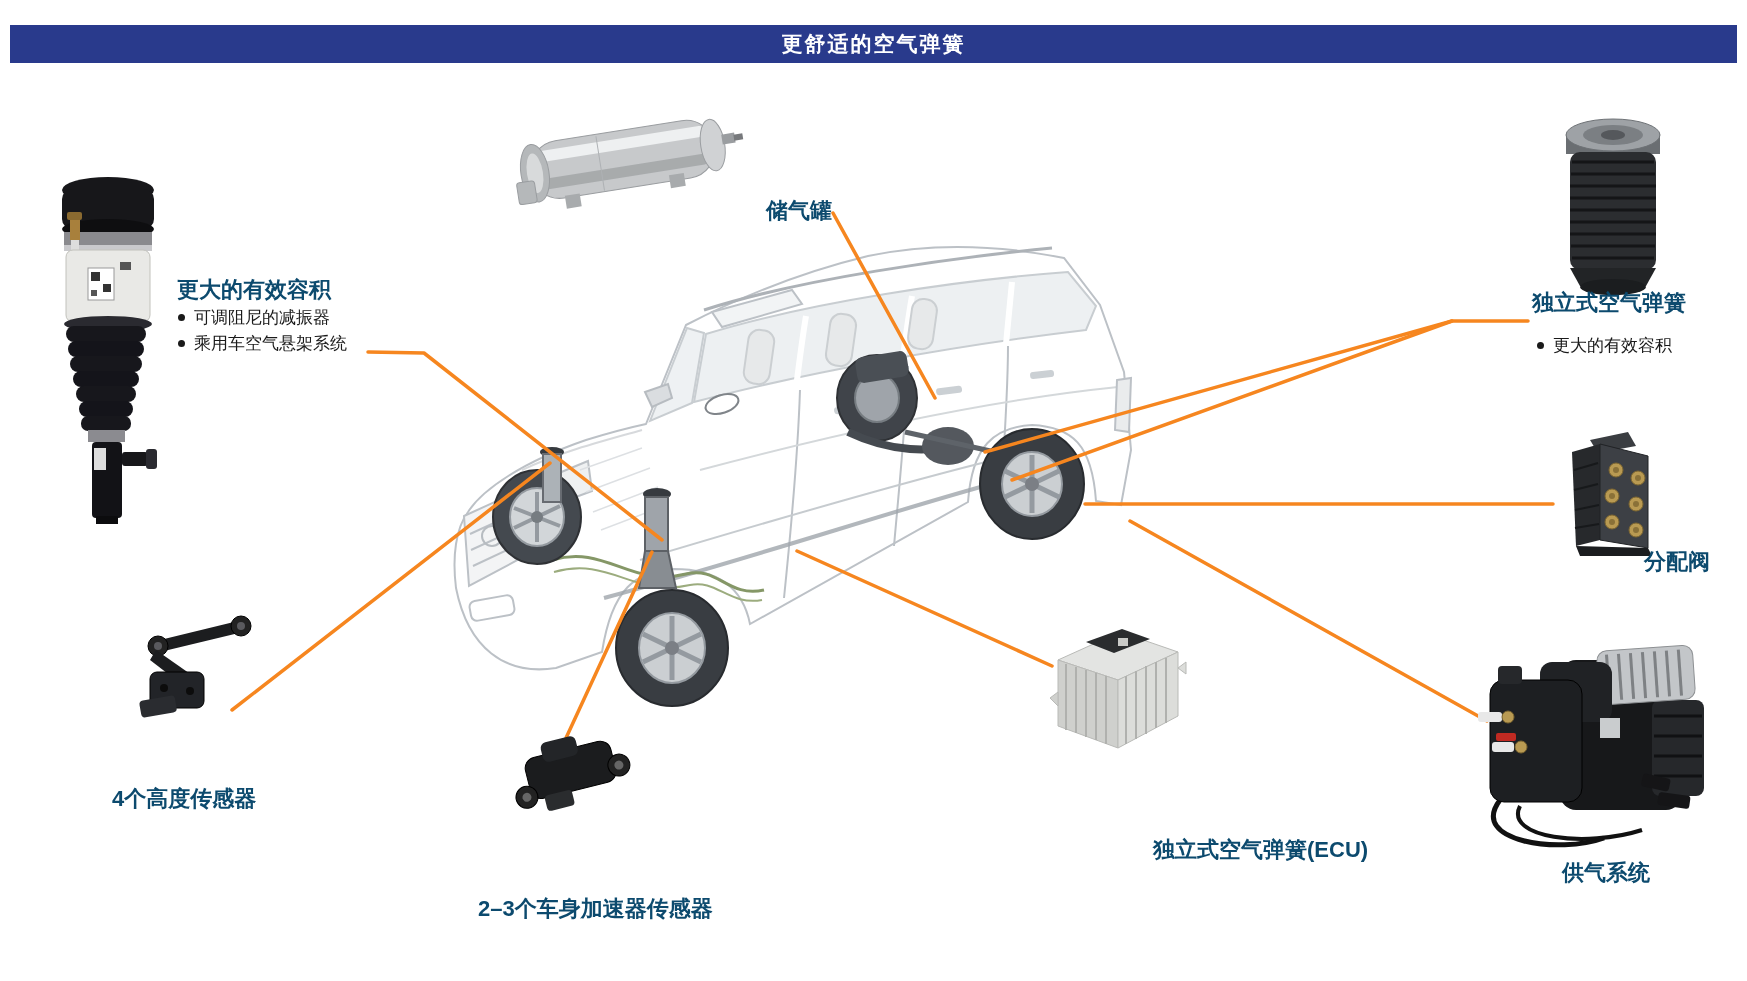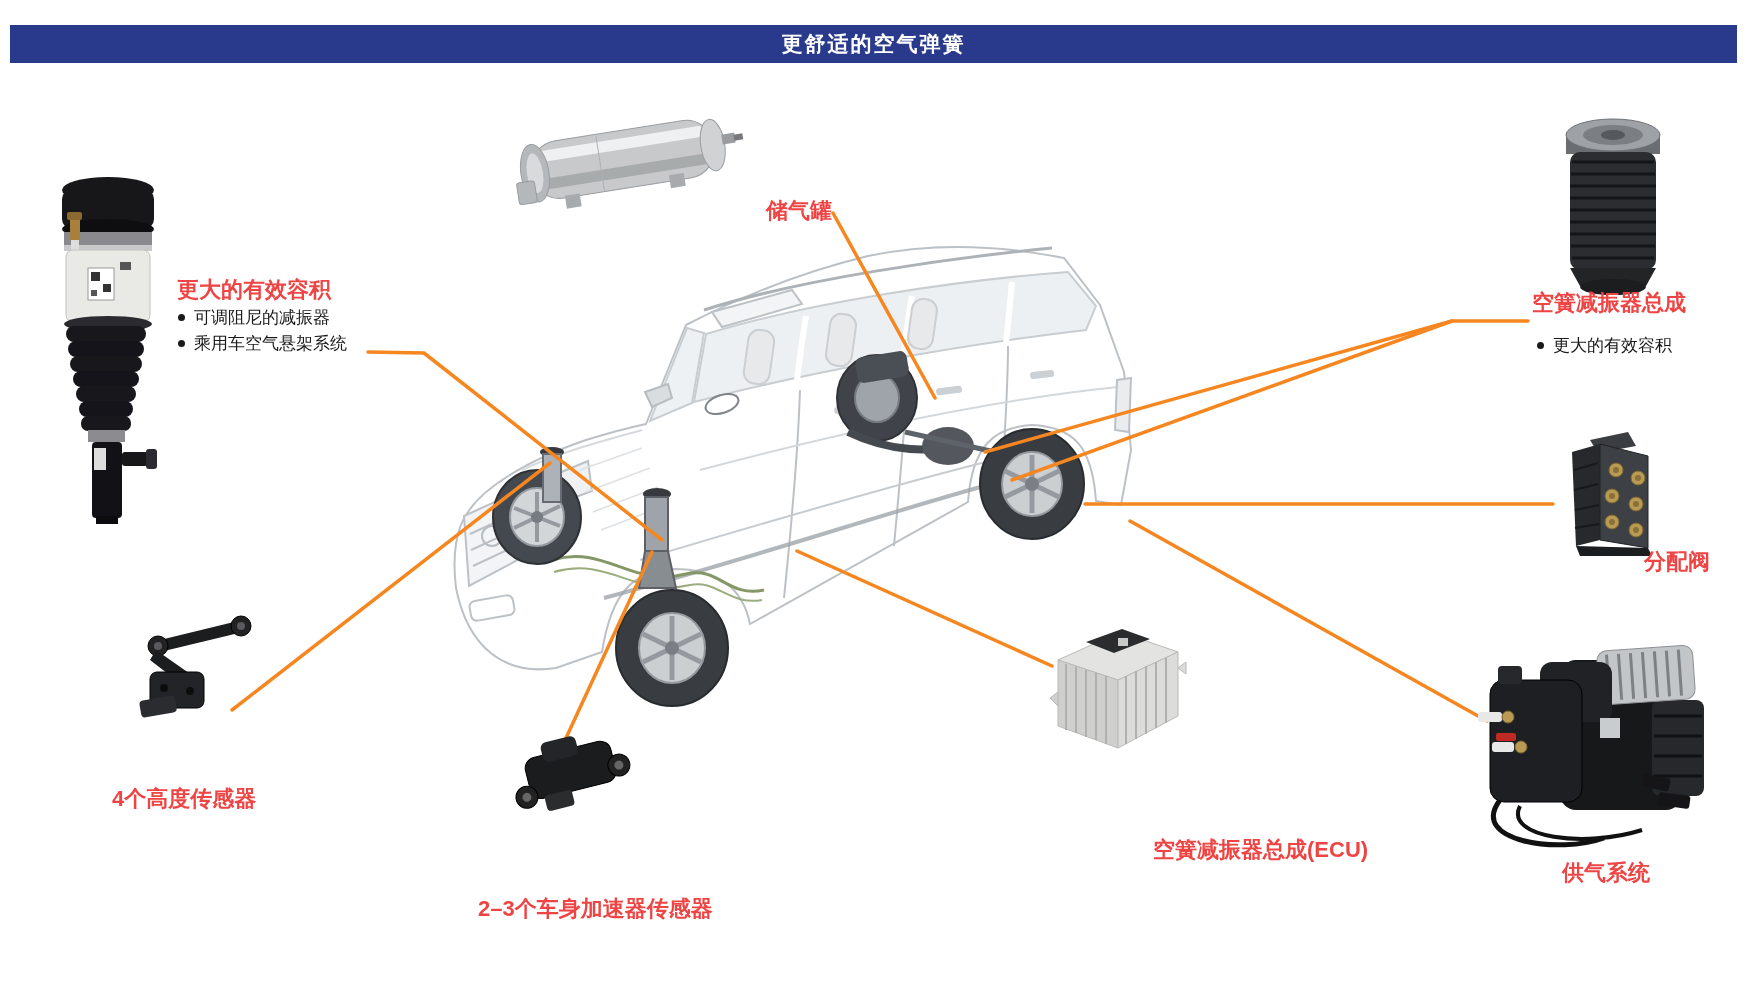--- a/index.html
+++ b/index.html
@@ -6,21 +6,21 @@
   #stage{
     position:relative;width:1747px;height:981px;background:#ffffff;overflow:hidden;
     font-family:"Liberation Sans","DejaVu Sans",sans-serif;color:#111;
   }
   #titlebar{
     position:absolute;left:10px;top:25px;width:1727px;height:38px;
     background:#293A8C;display:flex;align-items:center;justify-content:center;
   }
   #titlebar .t{color:#fff;font-size:21px;font-weight:600;letter-spacing:2px;}
   .lbl{position:absolute;white-space:nowrap;}
-  .lbl-title{font-size:22px;font-weight:700;color:#ef4444;line-height:26px;}
+  .lbl-title{font-size:22px;font-weight:700;color:#0c4a6e;line-height:26px;}
   .bullet-row{position:absolute;display:flex;align-items:center;gap:9px;font-size:17px;color:#1a1a1a;white-space:nowrap;}
   .dot{width:7px;height:7px;border-radius:50%;background:#1a1a1a;flex:0 0 auto;}
   svg{position:absolute;left:0;top:0;}
 </style>
 </head>
 <body>
 
 <div id="stage">
 
   <div id="titlebar">
@@ -300,25 +300,25 @@
     <span class="dot"></span>
     <span>可调阻尼的减振器</span>
   </div>
   <div class="bullet-row" style="left:178px;top:332px">
     <span class="dot"></span>
     <span>乘用车空气悬架系统</span>
   </div>
 
   <div class="lbl lbl-title" style="left:766px;top:198px">储气罐</div>
 
-  <div class="lbl lbl-title" style="left:1532px;top:290px">空簧减振器总成</div>
+  <div class="lbl lbl-title" style="left:1532px;top:290px">独立式空气弹簧</div>
   <div class="bullet-row" style="left:1537px;top:334px">
     <span class="dot"></span>
     <span>更大的有效容积</span>
   </div>
 
   <div class="lbl lbl-title" style="left:1644px;top:549px">分配阀</div>
   <div class="lbl lbl-title" style="left:1562px;top:860px">供气系统</div>
-  <div class="lbl lbl-title" style="left:1153px;top:837px">空簧减振器总成(ECU)</div>
+  <div class="lbl lbl-title" style="left:1153px;top:837px">独立式空气弹簧(ECU)</div>
   <div class="lbl lbl-title" style="left:112px;top:786px">4个高度传感器</div>
   <div class="lbl lbl-title" style="left:478px;top:896px">2–3个车身加速器传感器</div>
 
 </div>
 
 </body></html>

